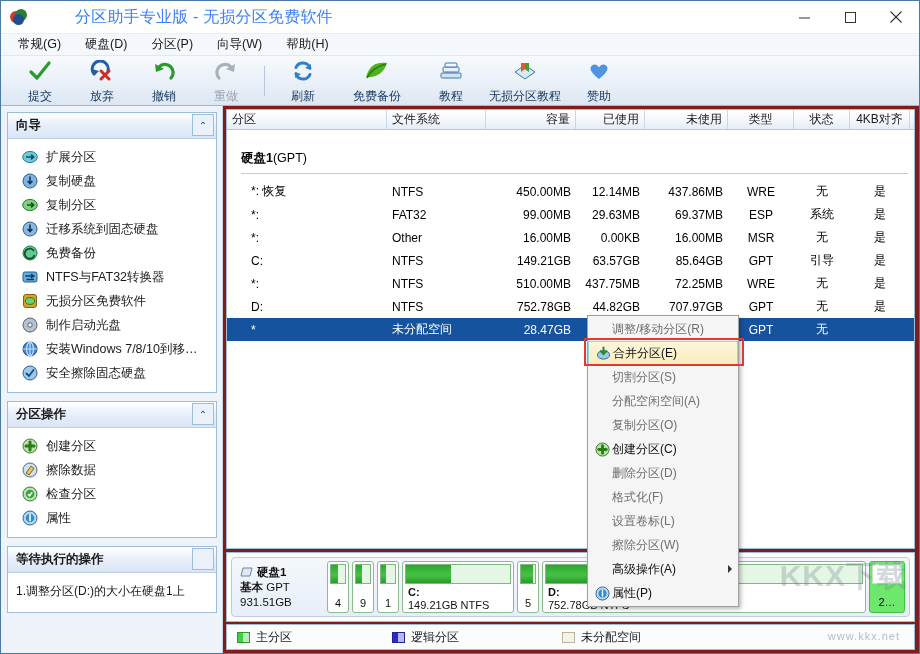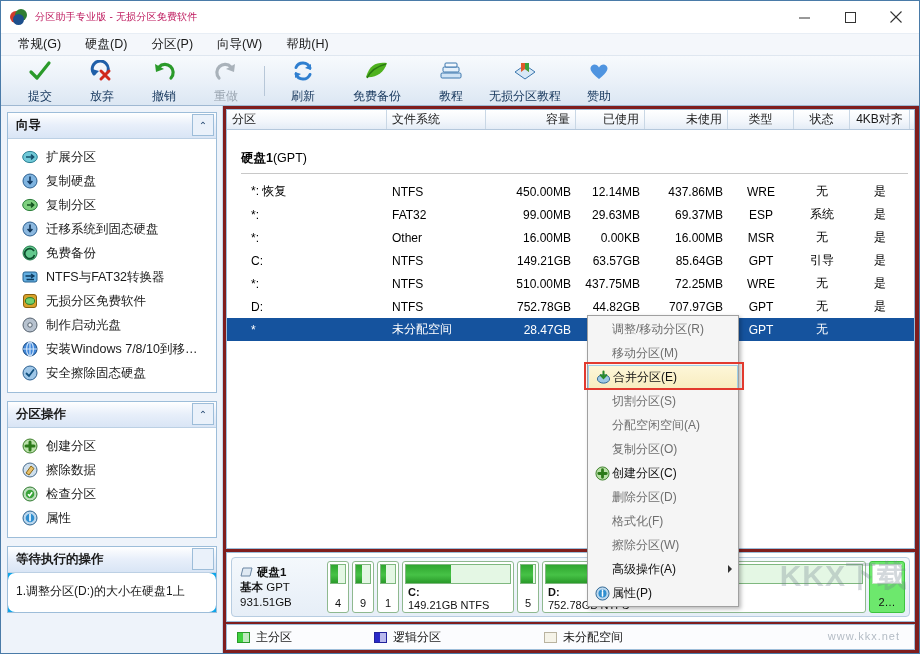--- a/index.html
+++ b/index.html
@@ -29,21 +29,21 @@
   .title-icon {
     width:18px; height:18px; margin-left:9px; margin-right:7px;
     position:relative; flex:0 0 auto;
   }
   .title-icon .c1,.title-icon .c2,.title-icon .c3 {
     position:absolute; border-radius:50%;
   }
   .title-icon .c1{ left:0; top:3px; width:12px; height:12px; background:#cf3a2a; }
   .title-icon .c2{ left:5px; top:1px; width:12px; height:12px; background:#2f7d32; }
   .title-icon .c3{ left:3px; top:6px; width:11px; height:11px; background:#1d4f8c; }
-  .title-text { font-size:10px; color:#be185d; letter-spacing:.2px; }
+  .title-text { font-size:16px; color:#3b82f6; letter-spacing:.2px;margin-left:40px; }
   .win-btns { margin-left:auto; display:flex; height:33px; }
   .win-btn {
     width:46px; height:33px; display:flex; align-items:center; justify-content:center;
     color:#333; font-size:13px;
   }
   .win-btn svg { display:block; }
 
   
   .menubar {
     height:22px; background:#f4f7fb;
@@ -99,21 +99,21 @@
     border:1px solid #9dbdd9; background:#eaf1fa;
     display:flex; align-items:center; justify-content:center;
     color:#2a4d75; font-size:10px;
   }
   .panel-bd { padding:6px 0 7px 0; background:#fff; }
   .nav-row {
     height:24px; display:flex; align-items:center; padding-left:14px; gap:8px;
   }
   .nav-lb { font-size:12.5px; color:#1a1a1a; white-space:nowrap; }
   .ico16 { width:16px; height:16px; flex:0 0 16px; position:relative; }
-  .pending-bd { padding:10px 0 12px 8px; background:#fff;border-radius:7px; }
+  .pending-bd { padding:10px 0 12px 8px; background:#fff; }
   .pending-item { font-size:12px; color:#1a1a1a; }
   .sidebar-filler { flex:1 1 auto; }
 
   
   .main { flex:1 1 auto; display:flex; flex-direction:column; min-width:0; background:#7f1d1d; }
 
   
   .tbl-wrap {
     flex:1 1 auto; min-height:0;
     background:#ffffff; border:1px solid #9dbdd9;
@@ -757,21 +757,21 @@
             <div class="bar"></div>
             <div class="lbl">
                 <span>2…</span>
               </div>
           </div>
         </div>
         <div class="watermark">KKX下载</div>
       </div>
 
       <div class="legend">
-        <div class="lg-item" style="width:137px;">
+        <div class="lg-item" style="width:155px;">
           <span class="lg-sw p"></span>
           <span>主分区</span>
         </div>
         <div class="lg-item" style="width:170px;">
           <span class="lg-sw l"></span>
           <span>逻辑分区</span>
         </div>
         <div class="lg-item">
           <span class="lg-sw u"></span>
           <span>未分配空间</span>
@@ -782,24 +782,20 @@
     </div>
   </div>
 
   <div class="ctx">
 
     <div class="ctx-item">
       <span class="ci"></span>
       <span class="ctext">调整/移动分区(R)</span>
     </div>
 
-    <div class="ctx-item">
-      <span class="ci"></span>
-      <span class="ctext">移动分区(M)</span>
-    </div>
 
     <div class="ctx-hl-wrap">
       <div class="ctx-item hl enabled">
         <span class="ci">
           <svg width="15" height="15" viewBox="0 0 16 16">
               <ellipse cx="8" cy="9.5" rx="6.5" ry="4.5" fill="#9ec9e6" stroke="#2b6391"></ellipse>
               <path d="M8 1.5 V8 M5 5.5 L8 8.6 L11 5.5" fill="none" stroke="#2a8a2a" stroke-width="2.2" stroke-linecap="round"></path>
             </svg>
         </span>
         <span class="ctext">合并分区(E)</span>
@@ -835,20 +831,24 @@
     <div class="ctx-item">
       <span class="ci"></span>
       <span class="ctext">删除分区(D)</span>
     </div>
 
     <div class="ctx-item">
       <span class="ci"></span>
       <span class="ctext">格式化(F)</span>
     </div>
 
+    <div class="ctx-item">
+      <span class="ci"></span>
+      <span class="ctext">设置卷标(L)</span>
+    </div>
 
     <div class="ctx-item">
       <span class="ci"></span>
       <span class="ctext">擦除分区(W)</span>
     </div>
 
     <div class="ctx-item enabled">
       <span class="ci"></span>
       <span class="ctext">高级操作(A)</span>
       <span class="arrow"></span>

